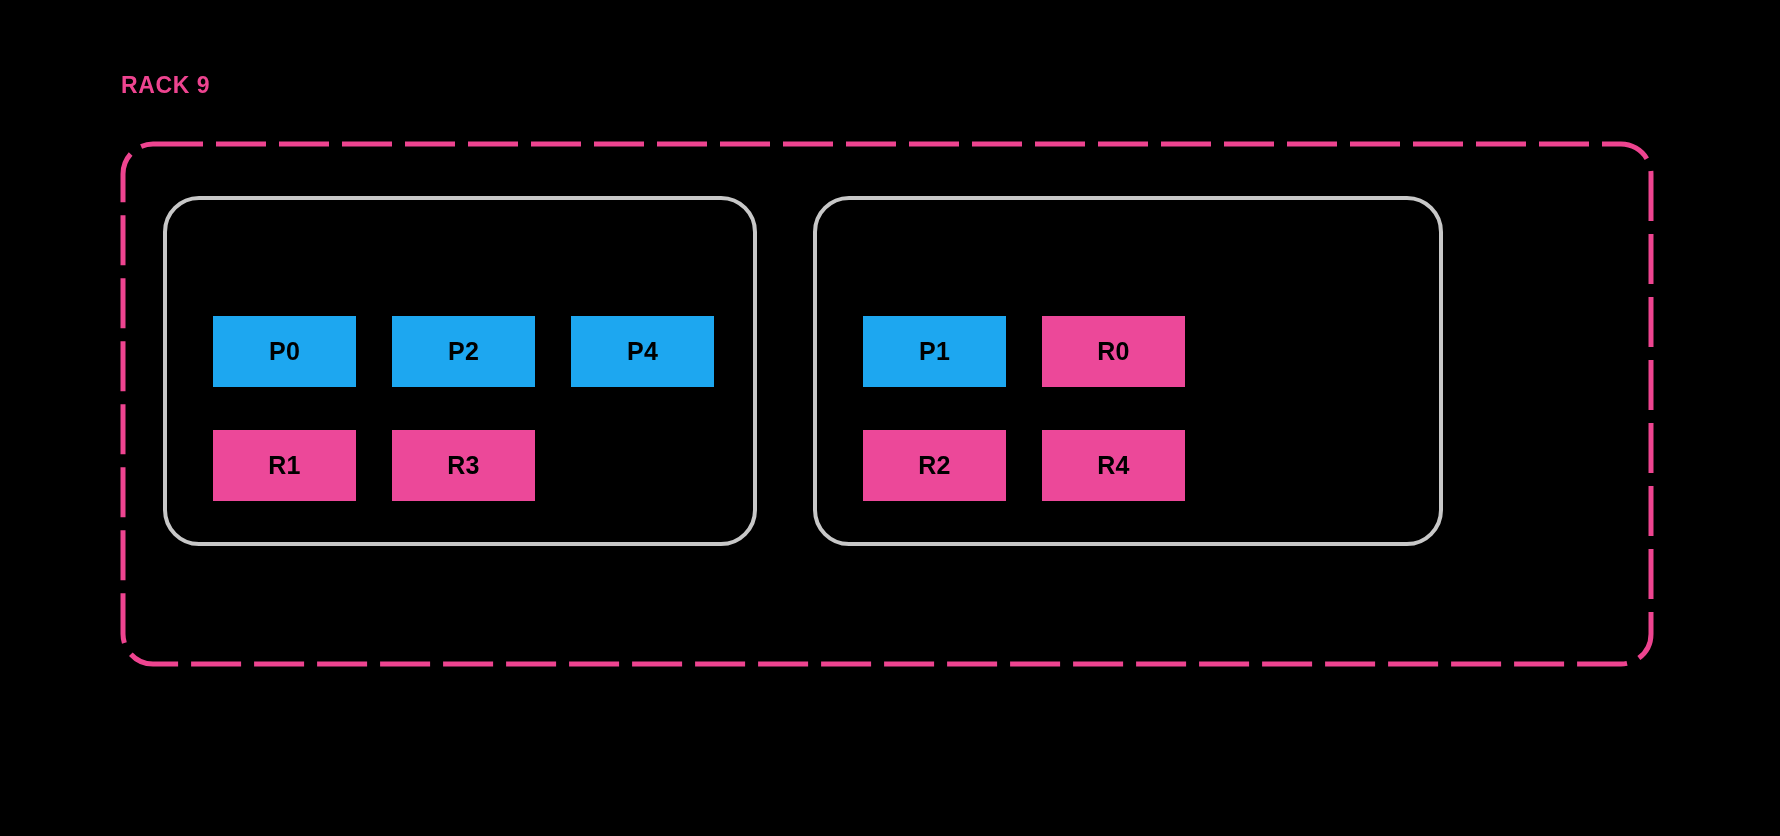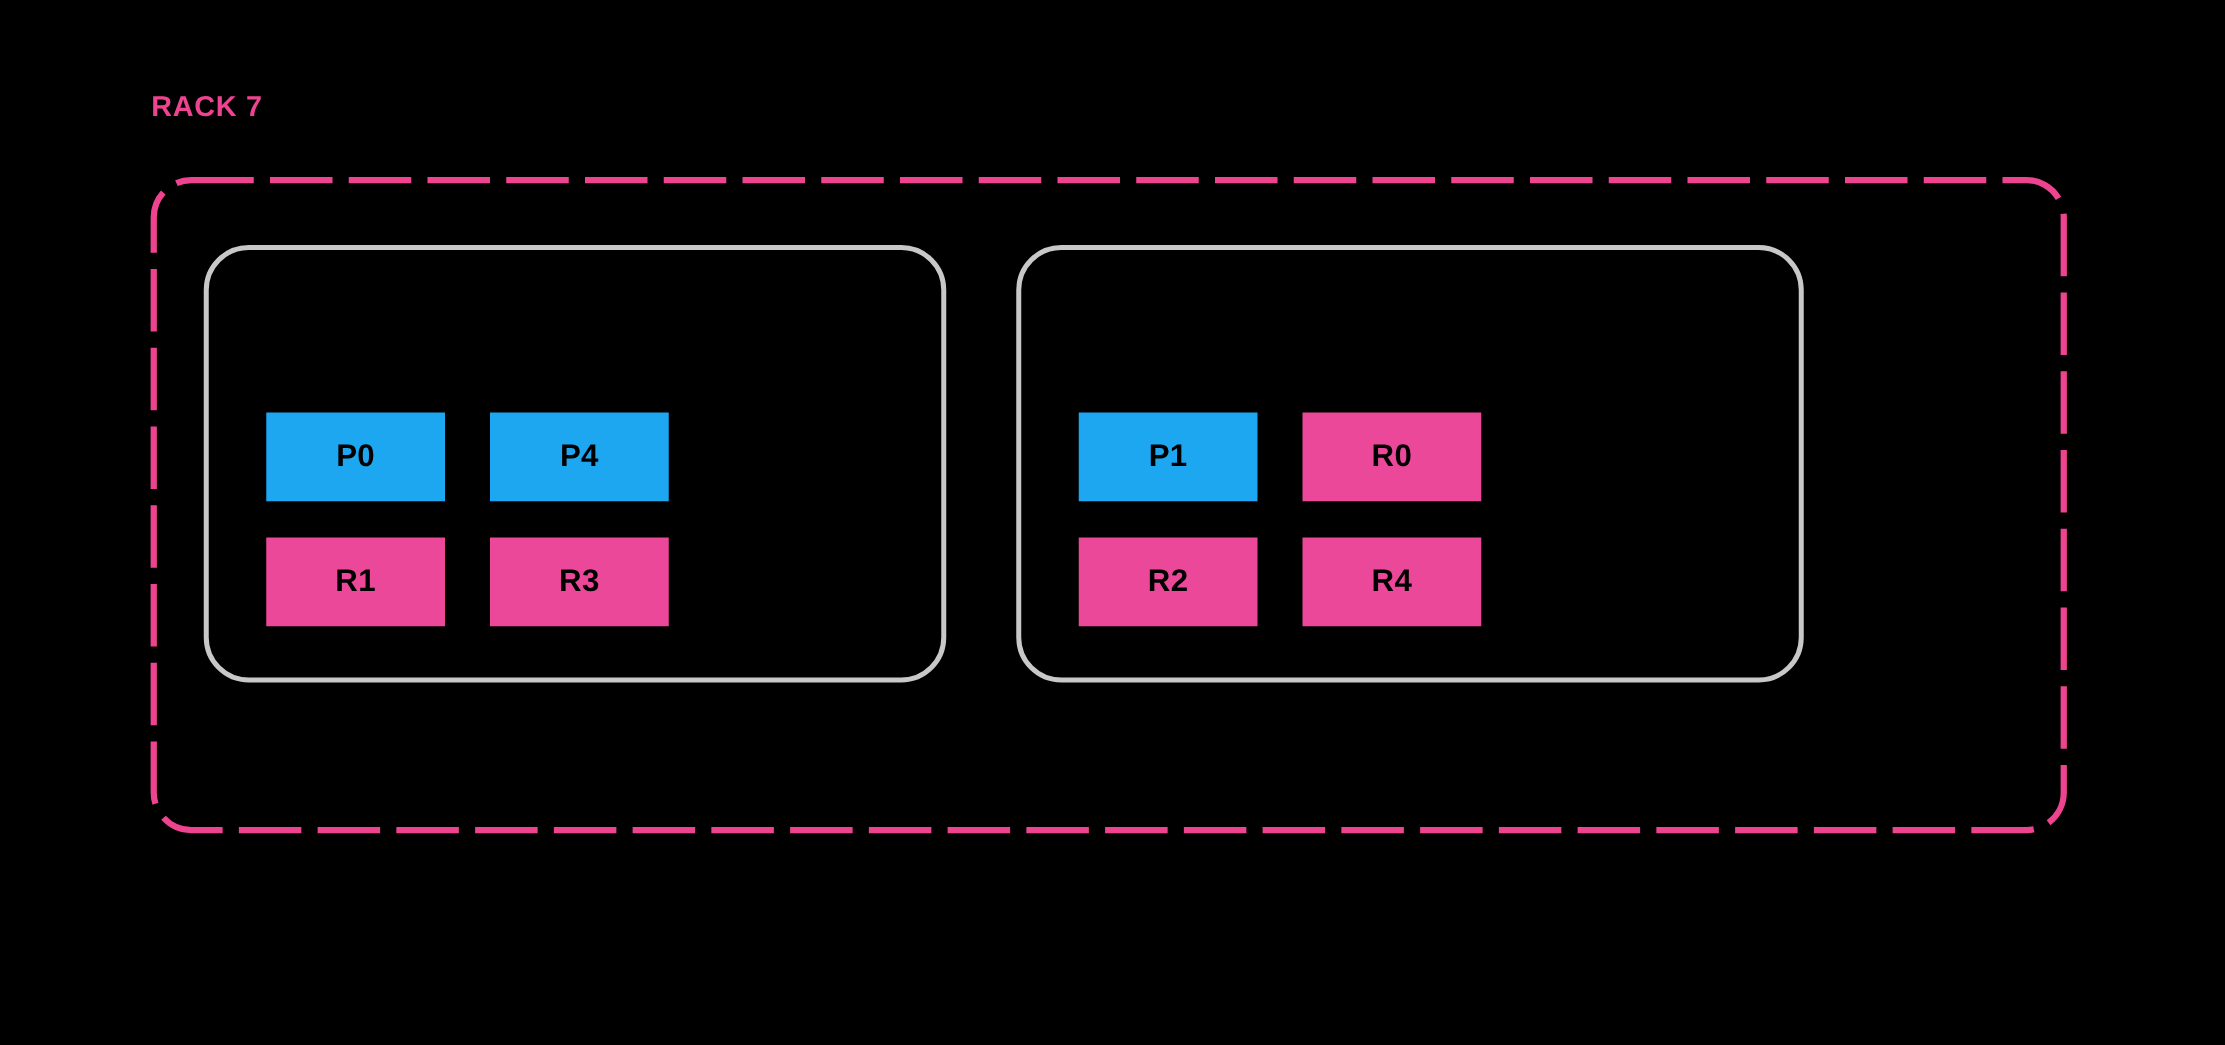--- a/index.html
+++ b/index.html
@@ -69,21 +69,21 @@
     box-sizing: border-box;
     padding: 0;
   }
   .box-row {
     position: absolute;
     left: 46px;
     display: flex;
     flex-direction: row;
     gap: 36px;
   }
-  .box-row.row-0 { top: 130px; }
+  .box-row.row-0 { top: 116px; }
   .box-row.row-1 { top: 230px; }
 
   .unit-box {
     box-sizing: border-box;
     width: 143px;
     height: 71px;
     display: flex;
     align-items: center;
     justify-content: center;
     font-size: 25px;
@@ -94,34 +94,37 @@
     user-select: none;
   }
   .unit-box.partition { background: #1da7f0; }
   .unit-box.replica   { background: #ec4899; }
 </style>
 </head>
 <body>
 
 <div id="canvas">
 
-  <div class="rack-label">RACK 7</div>
+  <div class="rack-label">RACK 9</div>
 
   <div class="rack-boundary">
     <svg width="1532" height="524" viewBox="0 0 1532 524" xmlns="http://www.w3.org/2000/svg">
       <rect x="2" y="2" width="1528" height="520" rx="30" ry="30" fill="none" stroke="#ee4490" stroke-width="5" stroke-dasharray="50 13" stroke-linecap="butt"></rect>
     </svg>
   </div>
 
   <div class="node-panel left">
     <div class="panel-rows">
 
       <div class="box-row row-0">
         <div class="unit-box partition">
           <span>P0</span>
+        </div>
+        <div class="unit-box partition">
+          <span>P2</span>
         </div>
         <div class="unit-box partition">
           <span>P4</span>
         </div>
       </div>
 
       <div class="box-row row-1">
         <div class="unit-box replica">
           <span>R1</span>
         </div>

